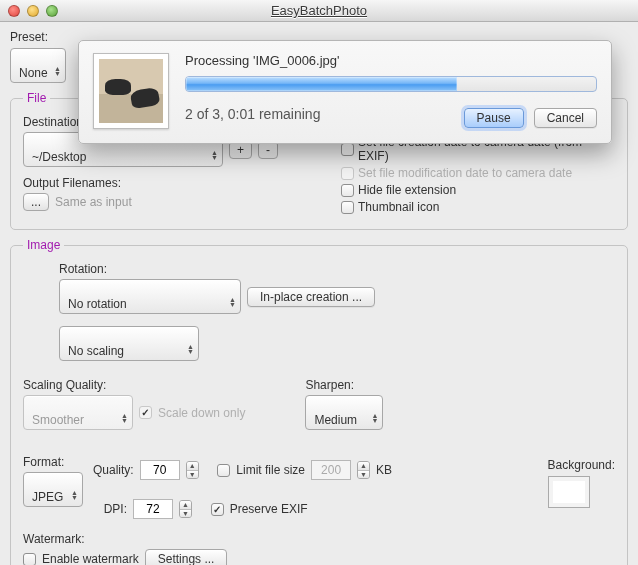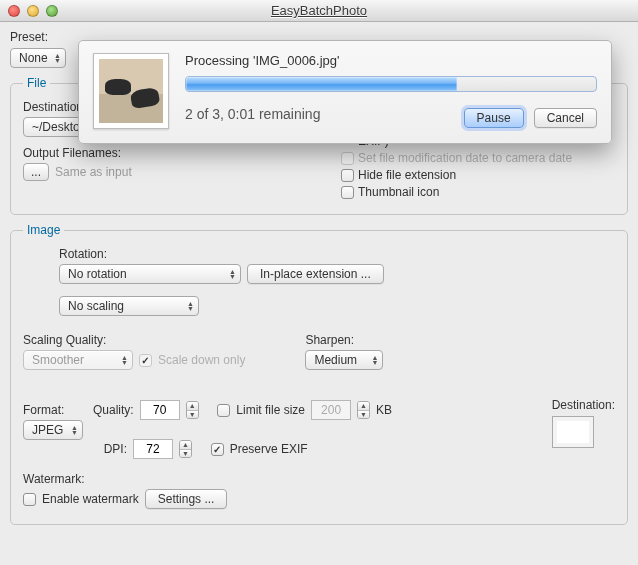--- a/index.html
+++ b/index.html
@@ -54,25 +54,25 @@
     font-size: 12px;
     box-shadow: inset 0 1px 0 #fff, 0 1px 0 rgba(0,0,0,0.05);
     cursor: default;
   }
   .aqua-btn.default {
     background: linear-gradient(#e6f1ff, #a9cdfb);
     border-color: #6a99d9;
     box-shadow: 0 0 0 3px rgba(100,160,255,0.3);
   }
   .aqua-select {
-    display: inline-flex; align-items: center; justify-content: space-between;
+    display: inline-flex; justify-content: space-between;
     background: linear-gradient(#ffffff, #e8e8e8);
     border: 1px solid #a7a7a7;
     border-radius: 4px;
-    padding: 2px 4px 2px 8px;
+    padding: 17px 4px 2px 8px;
     box-shadow: inset 0 1px 0 #fff;
     cursor: default;
   }
   .stepper-arrows {
     display: inline-flex; flex-direction: column; line-height: 5px;
     font-size: 7px; color: #555; padding-left: 6px;
   }
   .aqua-select.disabled { color: #9a9a9a; border-color:#c3c3c3; background: linear-gradient(#fafafa,#f0f0f0); }
   .mini-btn {
     background: linear-gradient(#ffffff,#e3e3e3);
@@ -83,21 +83,21 @@
   }
   fieldset.group {
     border: 1px solid #c4c4c4;
     border-radius: 5px;
     margin: 8px 0 6px 0;
     padding: 10px 12px 12px 12px;
     background: #ececec;
   }
   fieldset.group > legend {
     padding: 0 4px;
-    color: #0369a1;
+    color: #a21caf;
   }
   .row { display:flex; align-items:center; gap:6px; margin: 3px 0; }
   .row.small-gap { gap:4px; }
   .col-left { width: 300px; }
   .col-right { flex:1; }
   .muted { color:#9b9b9b; }
   .disabled-text { color:#b0b0b0; }
   input.text-field {
     border:1px solid #b7b7b7; border-radius:0;
     background:#fff; padding:2px 4px;
@@ -251,21 +251,21 @@
     <legend>Image</legend>
 
     <div class="image-top">
       <div>
         <div class="inline-label">Rotation:</div>
         <div class="row">
           <div class="aqua-select" style="width:182px">
             <span>No rotation</span>
             <span class="stepper-arrows">▲<br>▼</span>
           </div>
-          <span class="aqua-btn">In-place extension ...</span>
+          <span class="aqua-btn">In-place creation ...</span>
         </div>
         <div class="spacer"></div>
         <div class="row">
           <div class="aqua-select" style="width:140px">
             <span>No scaling</span>
             <span class="stepper-arrows">▲<br>▼</span>
           </div>
         </div>
       </div>
     </div>
@@ -329,21 +329,21 @@
               <div>▲</div>
               <div>▼</div>
             </span>
           &nbsp;&nbsp;
           <span class="checkbox checked"></span>
           <span>Preserve EXIF</span>
         </div>
       </div>
 
       <div class="bg-block">
-        <div class="inline-label">Destination:</div>
+        <div class="inline-label">Background:</div>
         <div style="height:4px"></div>
         <div class="swatch"></div>
       </div>
     </div>
 
     <div style="margin-top:10px">
       <div class="inline-label">Watermark:</div>
       <div class="row">
         <span class="checkbox"></span>
         <span>Enable watermark</span>

